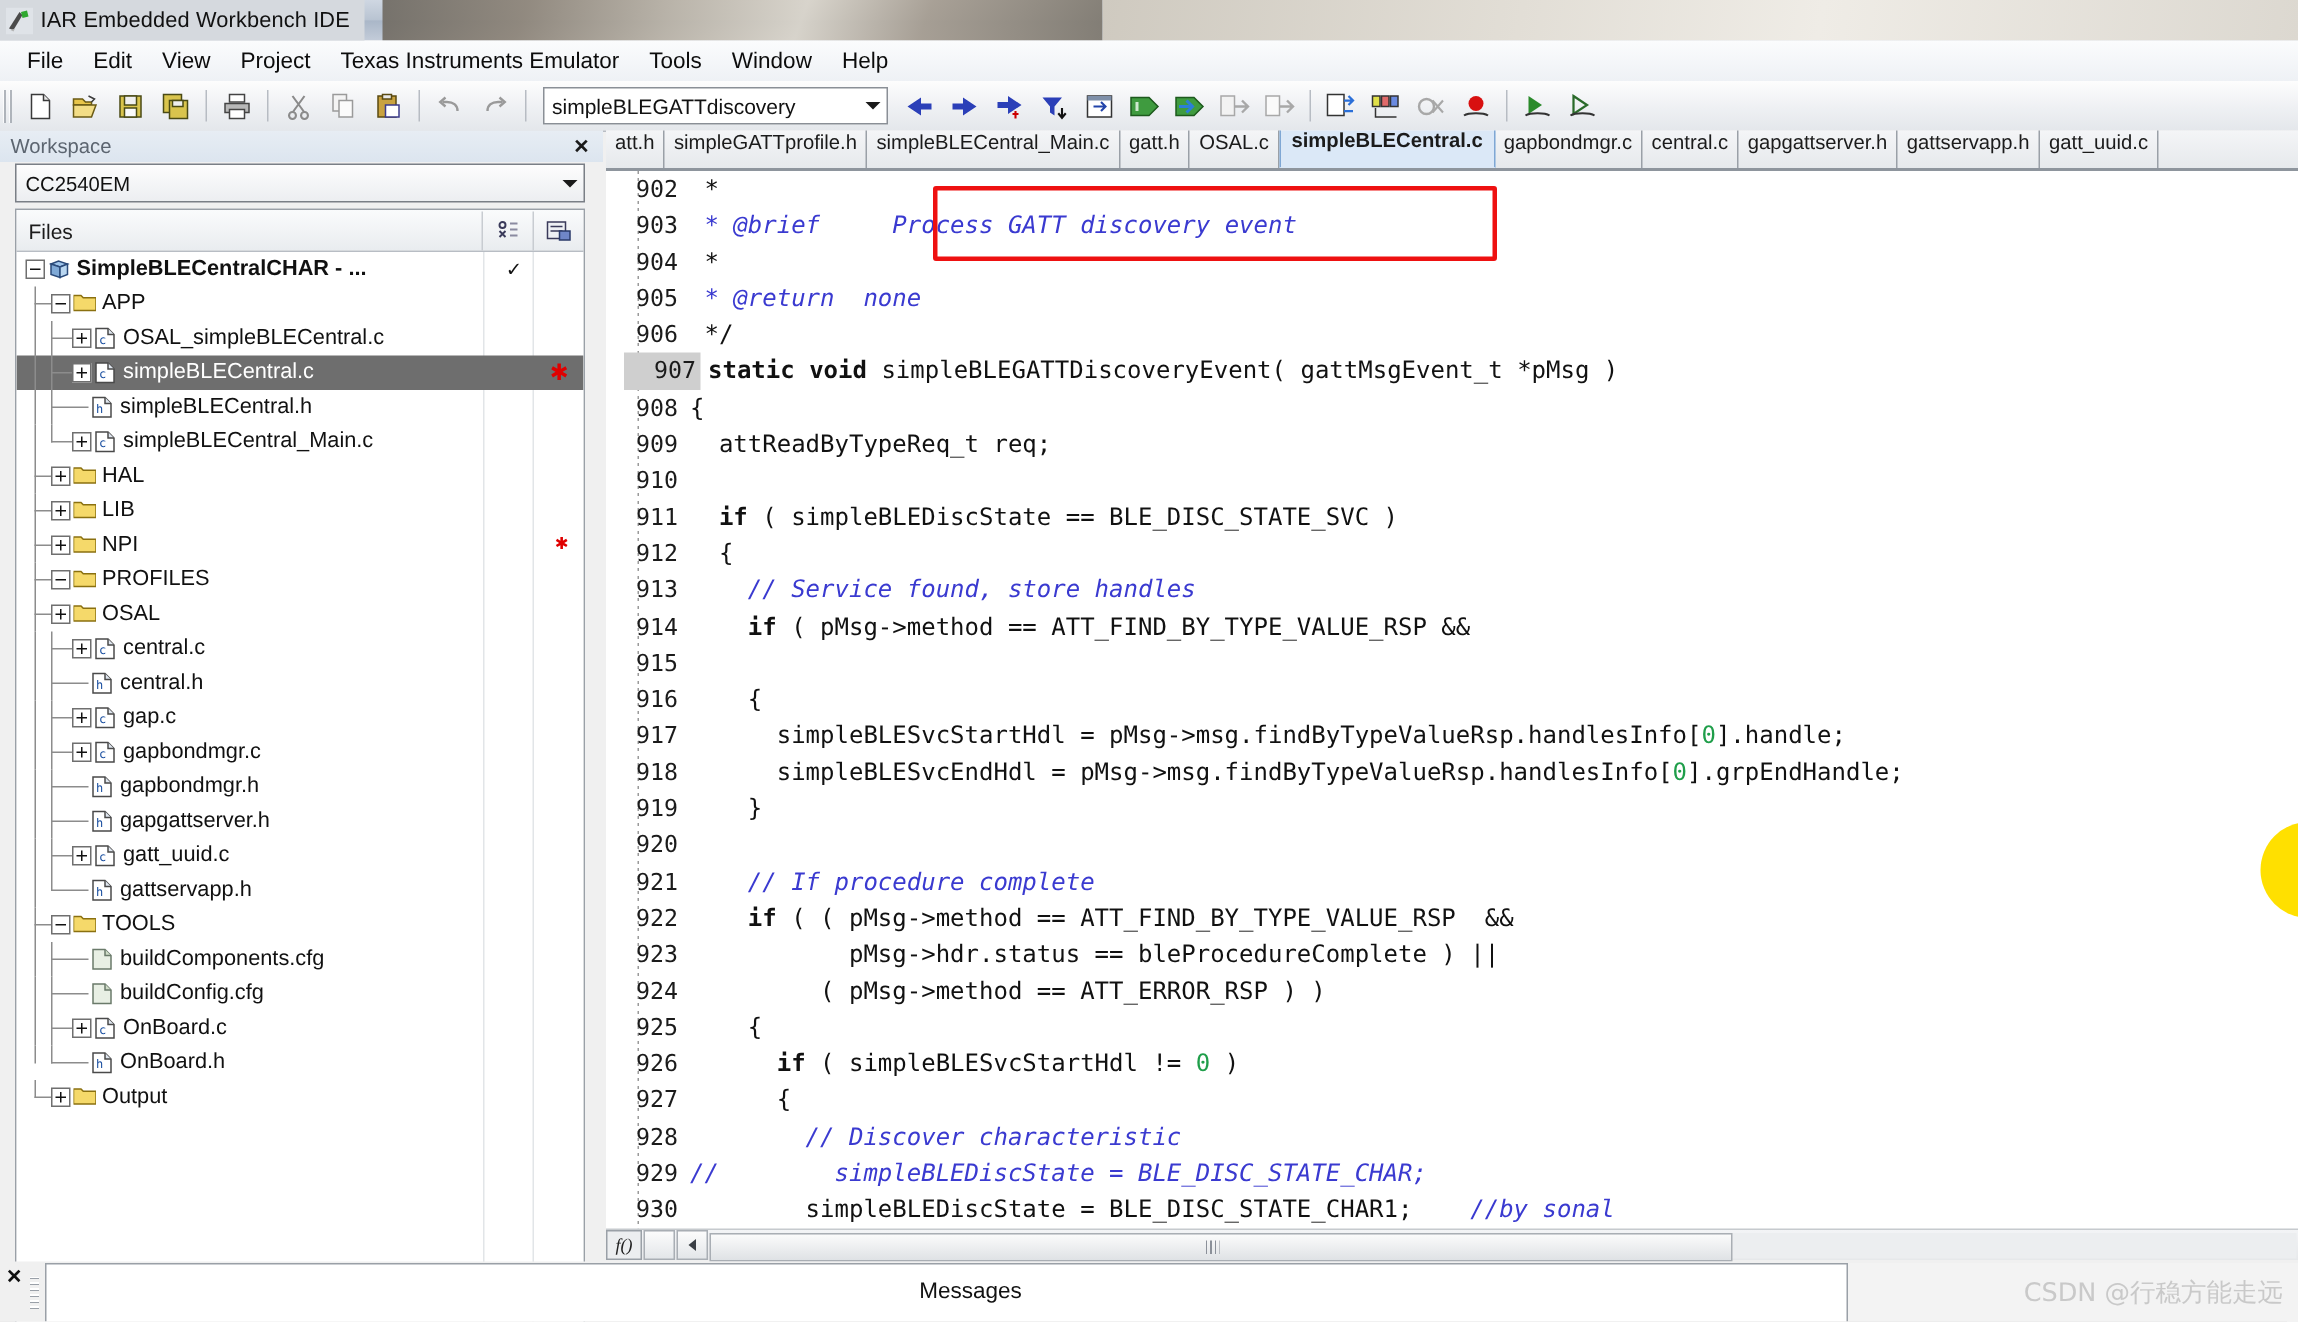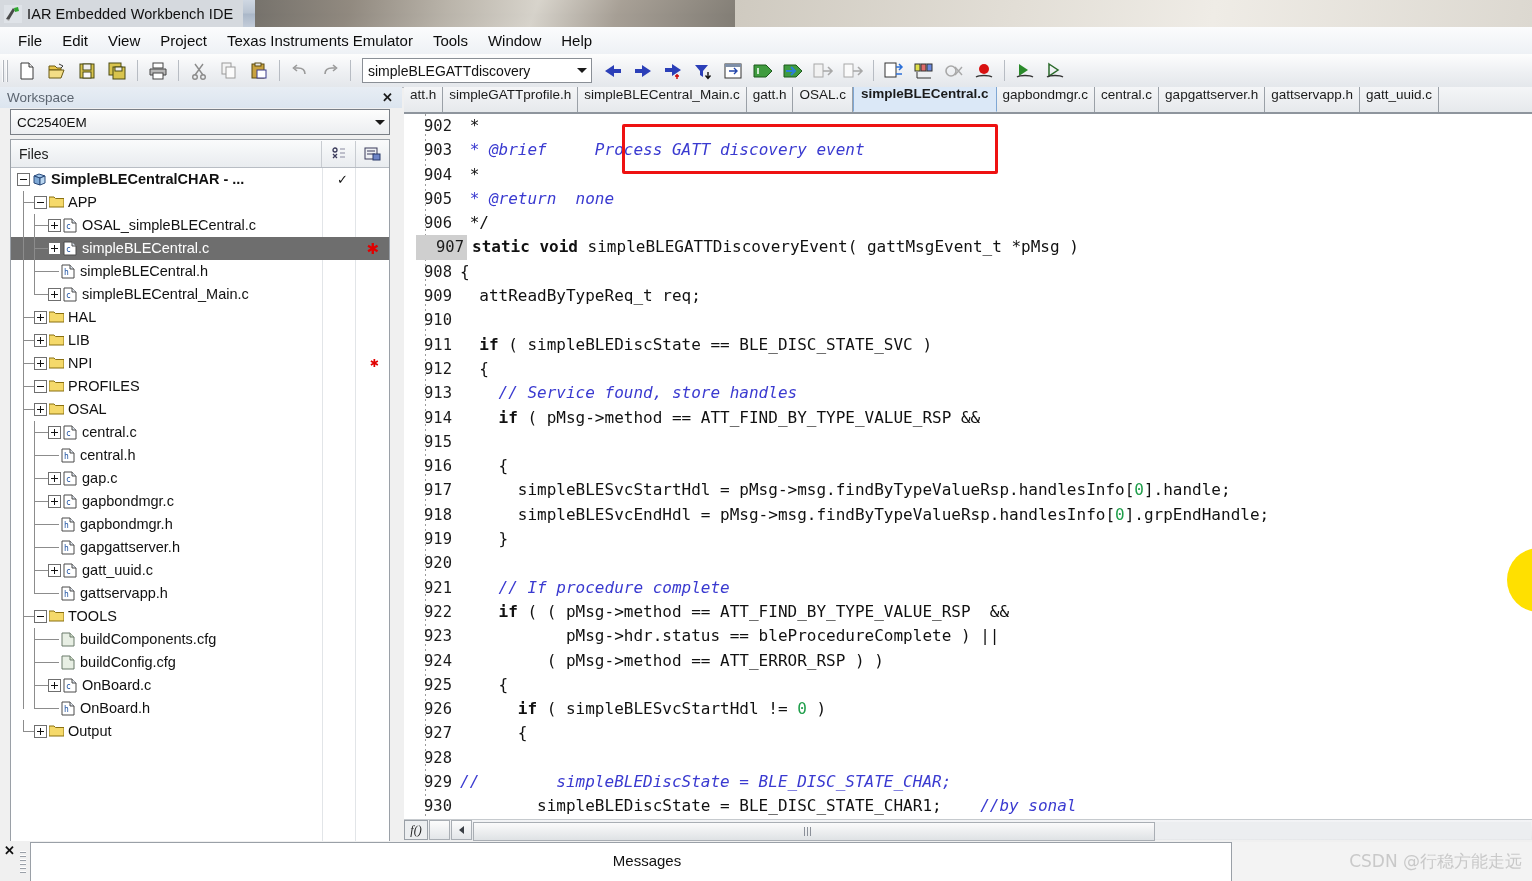--- a/index.html
+++ b/index.html
@@ -895,21 +895,21 @@
       <div class="code-line"><span class="ln">918</span><span class="src">      simpleBLESvcEndHdl = pMsg-&gt;msg.findByTypeValueRsp.handlesInfo[<span class="num">0</span>].grpEndHandle;</span></div>
       <div class="code-line"><span class="ln">919</span><span class="src">    }</span></div>
       <div class="code-line"><span class="ln">920</span><span class="src"></span></div>
       <div class="code-line"><span class="ln">921</span><span class="src">    <span class="cmt">// If procedure complete</span></span></div>
       <div class="code-line"><span class="ln">922</span><span class="src">    <span class="kw">if</span> ( ( pMsg-&gt;method == ATT_FIND_BY_TYPE_VALUE_RSP  &amp;&amp;</span></div>
       <div class="code-line"><span class="ln">923</span><span class="src">           pMsg-&gt;hdr.status == bleProcedureComplete ) ||</span></div>
       <div class="code-line"><span class="ln">924</span><span class="src">         ( pMsg-&gt;method == ATT_ERROR_RSP ) )</span></div>
       <div class="code-line"><span class="ln">925</span><span class="src">    {</span></div>
       <div class="code-line"><span class="ln">926</span><span class="src">      <span class="kw">if</span> ( simpleBLESvcStartHdl != <span class="num">0</span> )</span></div>
       <div class="code-line"><span class="ln">927</span><span class="src">      {</span></div>
-      <div class="code-line"><span class="ln">928</span></div>
+      <div class="code-line"><span class="ln">928</span><span class="src">        <span class="cmt">// Discover characteristic</span></span></div>
       <div class="code-line"><span class="ln">929</span><span class="src"><span class="cmt">//        simpleBLEDiscState = BLE_DISC_STATE_CHAR;</span></span></div>
       <div class="code-line"><span class="ln">930</span><span class="src">        simpleBLEDiscState = BLE_DISC_STATE_CHAR1;    <span class="cmt">//by sonal</span></span></div>
 
       <div class="highlight-box"></div>
 
       <div class="cursor-dot">
         
       </div>
     </div>
 

